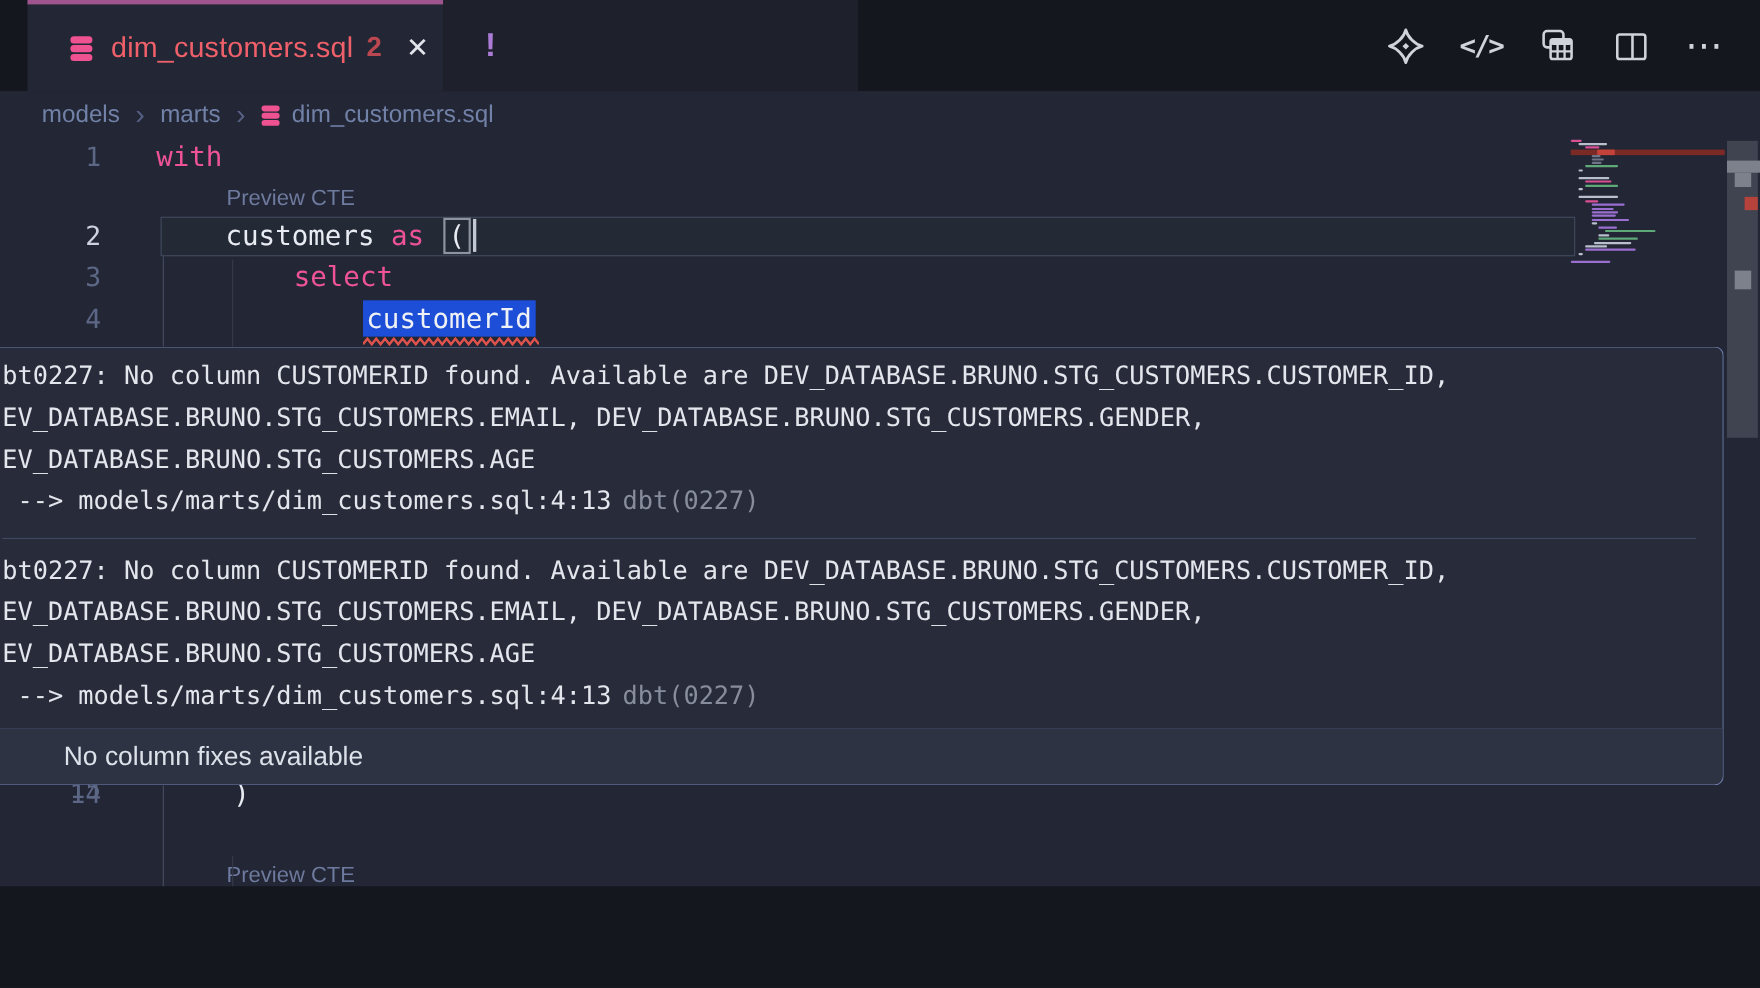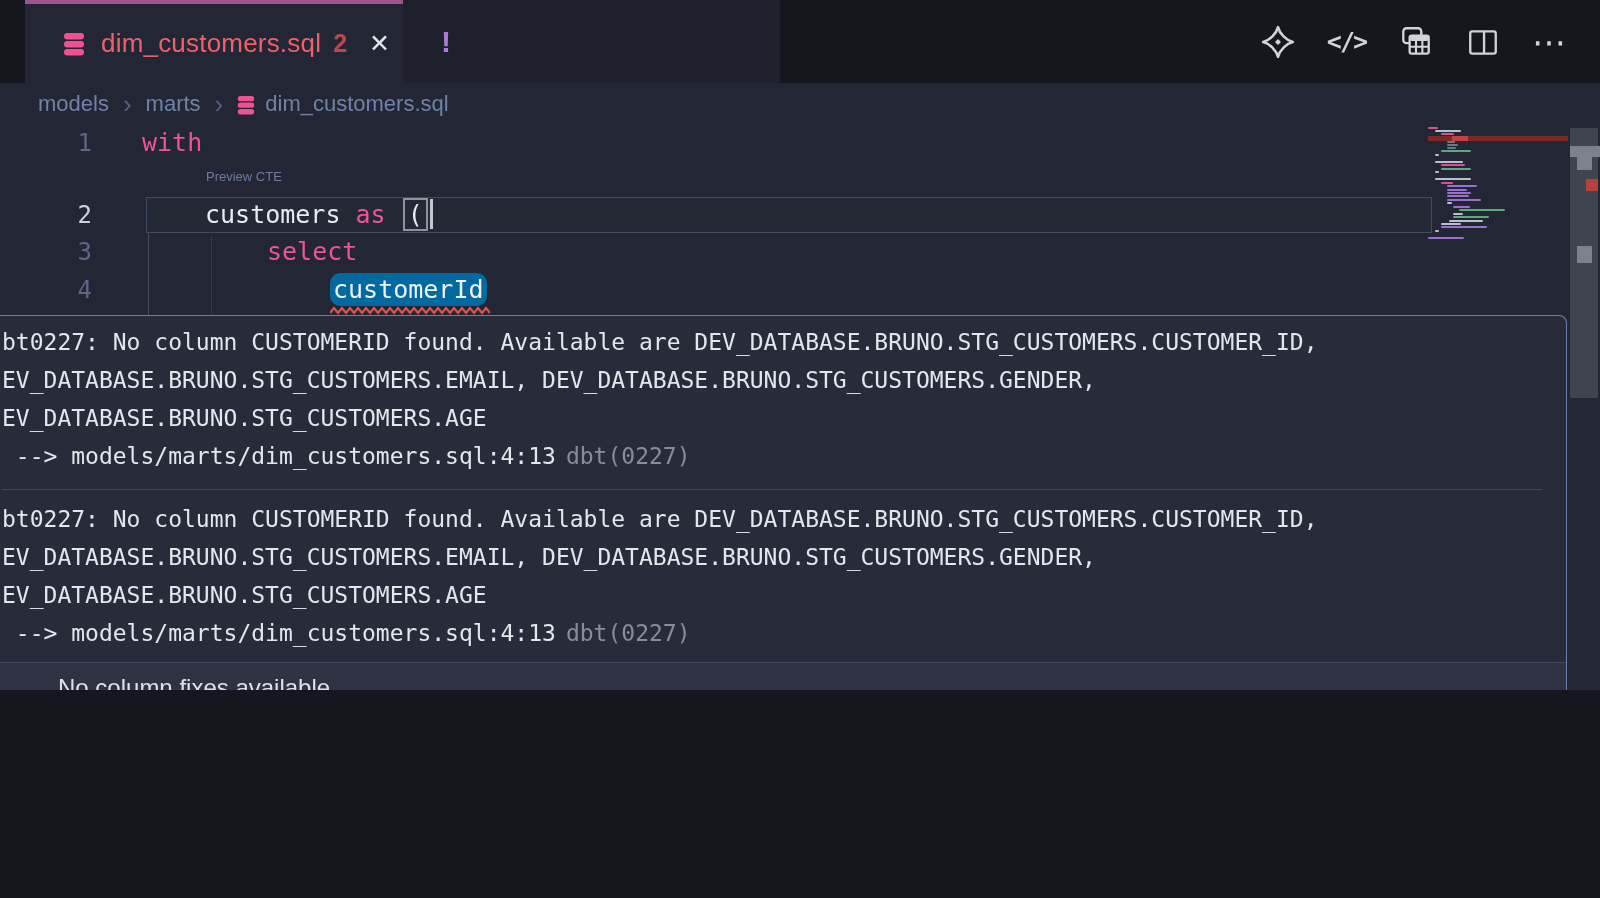--- a/index.html
+++ b/index.html
@@ -1,16 +1,16 @@
 <!DOCTYPE html>
 <html><head>
 <meta charset="utf-8">
 <style>
   html,body{margin:0;padding:0;background:#15171e;}
-  #root{position:relative;width:1600px;height:690px;overflow:hidden;background:#232735;
+  #root{position:relative;width:1600px;height:806px;overflow:hidden;background:#232735;
         font-family:"Liberation Sans",sans-serif;}
   
   #tabbar{position:absolute;left:0;top:0;width:1600px;height:83px;background:#15171e;}
   .tab{position:absolute;top:0;height:83px;display:flex;align-items:center;}
   #tab-active{left:25px;width:378px;background:#232735;border-top:4px solid #9e548c;padding-left:38px;box-sizing:border-box;}
   #tab-inactive{left:403px;width:377px;background:#1e212c;padding-left:38px;box-sizing:border-box;}
   .tab-label{font-size:26px;letter-spacing:.2px;}
   #tab-active .tab-label{color:#f0606a;font-weight:500;margin-left:16px;}
   #tab-active .tab-badge{color:#bb4750;font-weight:700;font-size:25px;margin-left:12px;}
   #tab-active .tab-close{color:#e2e5eb;font-size:25px;margin-left:22px;cursor:pointer;}
@@ -30,23 +30,23 @@
   #editor-layer{position:absolute;left:0;top:0;width:1600px;height:898px;}
   .guide{position:absolute;width:1px;}
   .g-bright{background:#454d61;} .g-dim{background:#343b4b;}
   #current-line{position:absolute;left:146px;top:197px;width:1286px;height:36px;
                 background:#242936;border:1px solid #414a5e;box-sizing:border-box;}
   .ln{position:absolute;left:0;width:92px;text-align:right;font-family:"DejaVu Sans Mono",monospace;
       font-size:24px;color:#5c6786;line-height:38px;height:38px;}
   .ln.active{color:#cdd2e0;}
   .code-row{position:absolute;font-family:"DejaVu Sans Mono",monospace;font-size:25px;line-height:38px;
             height:38px;white-space:pre;z-index:2;}
-  .codelens{position:absolute;font-size:13px;color:#6e7a9e;font-weight:500;}
+  .codelens{position:absolute;font-size:20px;color:#6e7a9e;font-weight:500;}
   .kw{color:#ee5398;} .id{color:#e8ebf2;}
-  .hl{background:#0369a1;color:#eef1f5;padding:2px 3px;position:relative;border-radius:10px;}
+  .hl{background:#1d4ed8;color:#eef1f5;padding:2px 3px;position:relative;}
   .hl svg{position:absolute;left:0;bottom:-9px;}
   .bracket{color:#e8ebf2;border:2px solid #8d939f;padding:0 3px;margin-left:2px;}
   .cursor{display:inline-block;width:3px;height:30px;background:#c2c7d1;vertical-align:-6px;margin-left:2px;}
   
   #minimap{position:absolute;left:1428px;top:115px;width:140px;height:140px;}
   .mm-line{position:absolute;height:2px;border-radius:1px;}
   #mm-error{position:absolute;left:1428px;top:136px;width:140px;height:5px;background:#7c2a26;}
   #mm-error-seg{position:absolute;left:1452px;top:136px;width:16px;height:5px;background:#c4423a;}
   #scrollbar{position:absolute;left:1570px;top:128px;width:28px;height:270px;background:rgba(120,124,136,.35);}
   .ruler-mark{position:absolute;}

